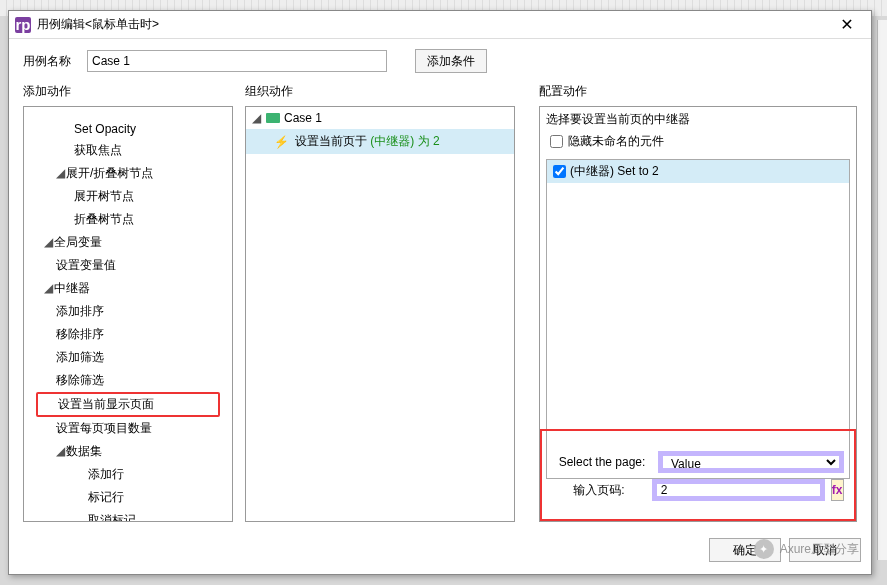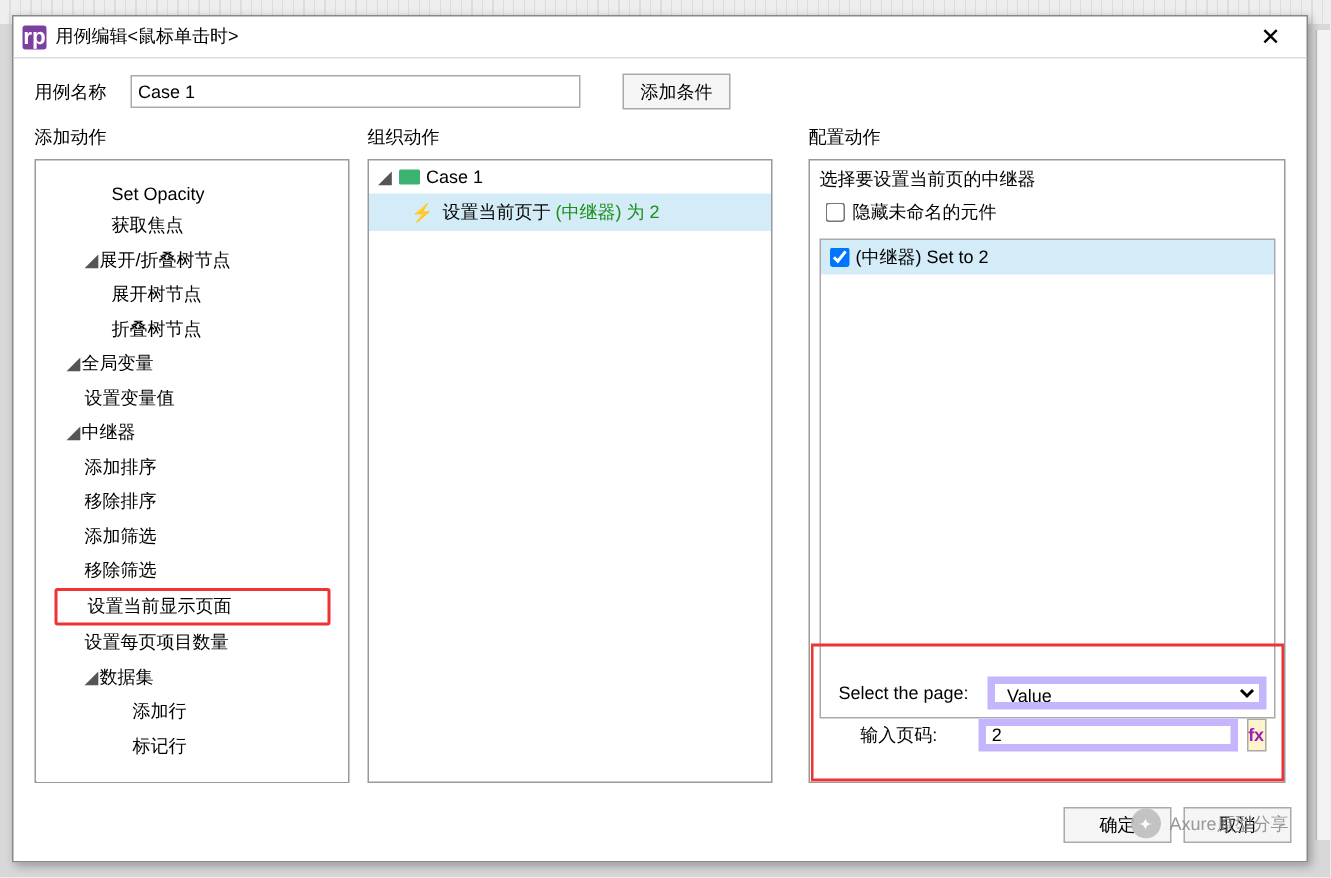--- a/index.html
+++ b/index.html
@@ -87,20 +87,21 @@
             <li class=""><span class="tog">◢</span><span>中继器</span></li>
             <li class="ind0h"><span>添加排序</span></li>
             <li class="ind0h"><span>移除排序</span></li>
             <li class="ind0h"><span>添加筛选</span></li>
             <li class="ind0h"><span>移除筛选</span></li>
             <li class="ind0h hl-red"><span>设置当前显示页面</span></li>
             <li class="ind0h"><span>设置每页项目数量</span></li>
             <li class="ind0h"><span class="tog">◢</span><span>数据集</span></li>
             <li class="ind2"><span>添加行</span></li>
             <li class="ind2"><span>标记行</span></li>
+            <li class="ind2"><span>取消标记</span></li>
             <li class="ind2"></li>
           </ul>
         </div>
     </div>
 
     <div class="col mid">
       <div class="col-h">组织动作</div>
       <div class="panel">
         <div class="org-row1">
           <span class="tri tog">◢</span>

